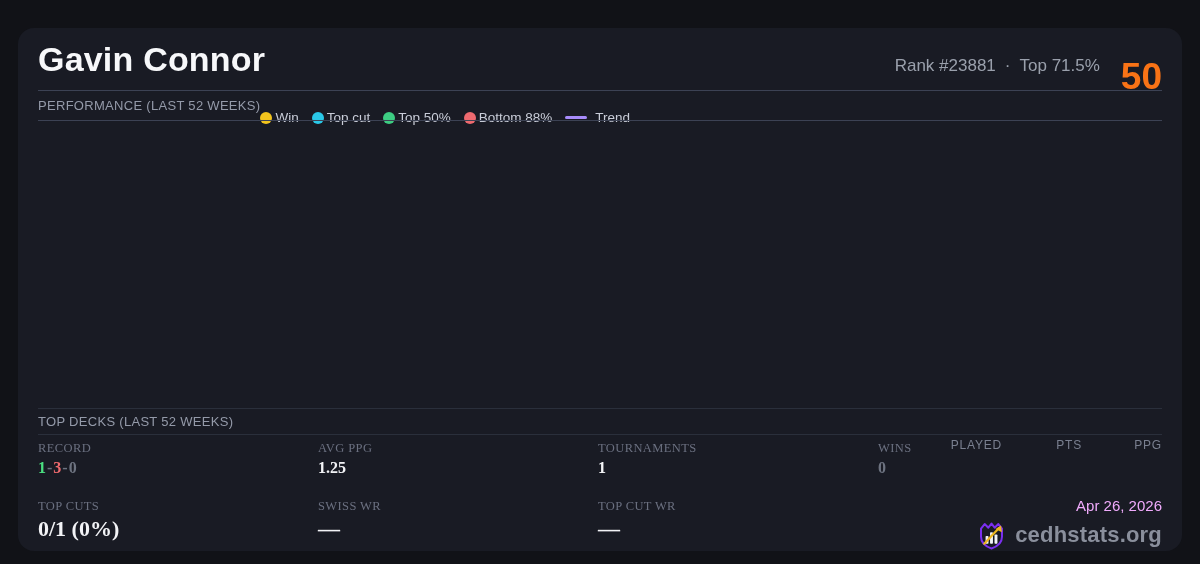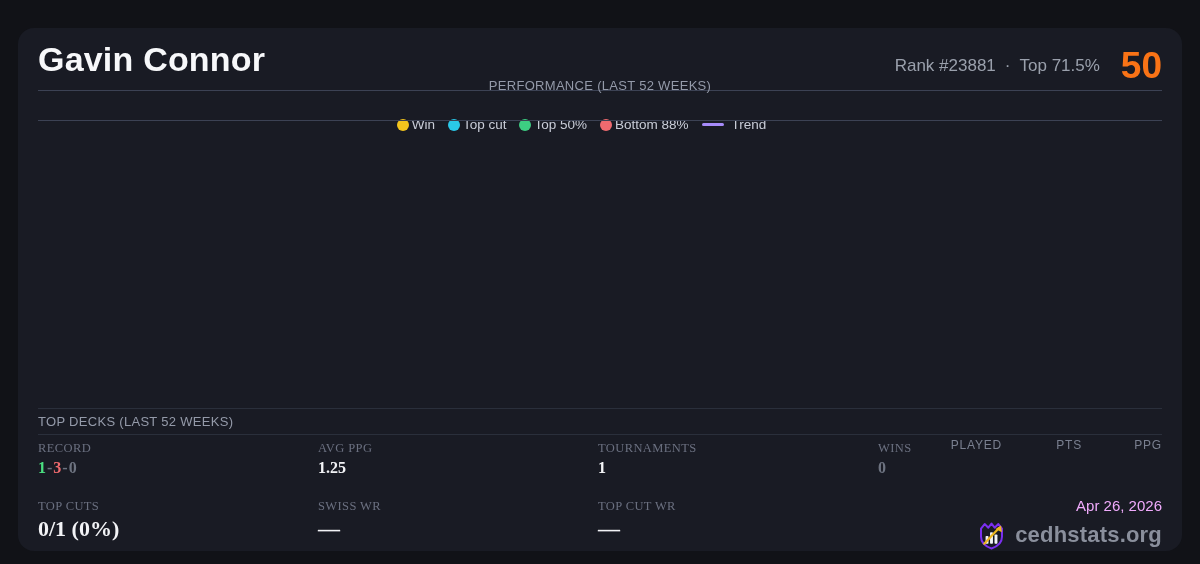--- a/index.html
+++ b/index.html
@@ -19,27 +19,27 @@
     display: flex; flex-direction: column;
   }
   
   .card-header {
     padding-top: 12px; height: 62px;
     display: flex; justify-content: space-between; align-items: baseline;
   }
   .player-name {
     font-size: 34px; font-weight: 700; color: #f7f8fa; letter-spacing: 0.2px;
   }
-  .rank-group { display: flex; align-items: center; gap: 9px; font-size: 17px; color: #9aa0ac; }
+  .rank-group { display: flex; align-items: flex-start; gap: 9px; font-size: 17px; color: #9aa0ac; }
   .score { font-size: 37px; font-weight: 700; margin-left: 12px; }
   
   .divider { height: 1px; background: #3c4254; flex: none; }
   .divider.dim { background: #2a2f3b; }
   
-  .perf-bar { height: 29px; display: flex; justify-content: center; align-items: center; flex-direction: column; }
+  .perf-bar { height: 29px; display: flex; justify-content: flex-start; align-items: center; }
   .section-label { font-size: 13px; color: #949aa9; letter-spacing: 0.3px; }
   .legend { display: flex; align-items: center; gap: 13px; margin-right: 37px; font-size: 13.5px; color: #c9cdd8; }
   .legend-item { display: flex; align-items: center; gap: 3px; margin-top: 24px; }
   .dot { width: 12px; height: 12px; border-radius: 50%; flex: none; }
   .trend-line { width: 22px; height: 3px; border-radius: 2px; margin-right: 5px; flex: none; }
   
   .chart-area { height: 290px; }
   
   .decks-bar { height: 25px; display: flex; justify-content: space-between; align-items: center; }
   .deck-cols { display: flex; }

